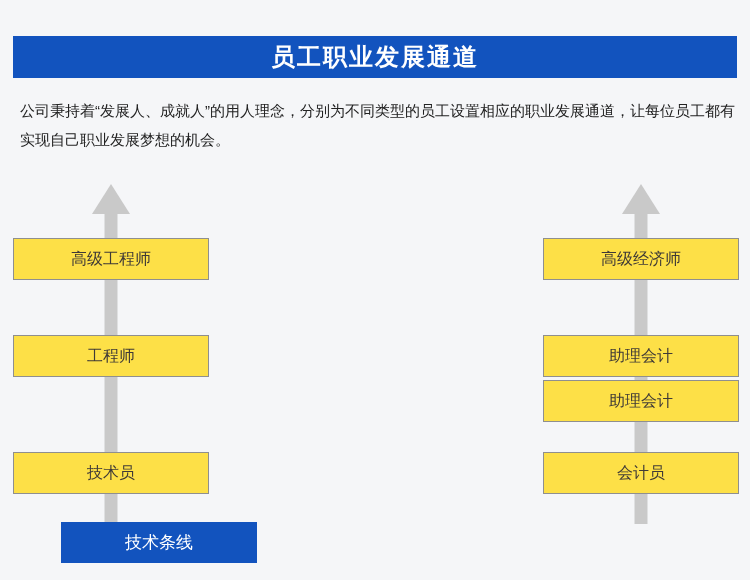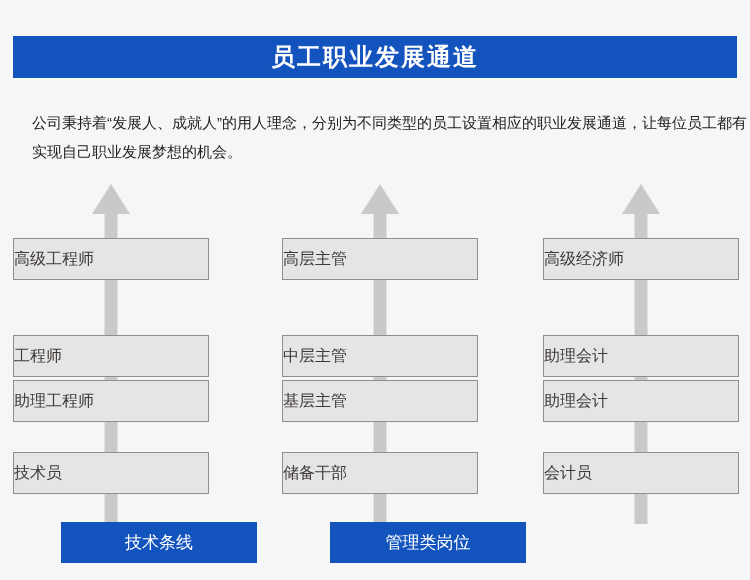--- a/index.html
+++ b/index.html
@@ -29,21 +29,21 @@
     color: #ffffff;
     font-size: 24px;
     font-weight: bold;
     letter-spacing: 2px;
   }
   .intro {
     position: absolute;
     left: 20px;
     top: 96px;
     width: 716px;
-    margin: 12px;
+    margin: 0;
     font-size: 15px;
     line-height: 29px;
     color: var(--intro-text, #222222);
   }
   .ladders {
     position: absolute;
     left: 0;
     top: 184px;
     width: 750px;
     height: 379px;
@@ -77,25 +77,25 @@
     border-left: 19px solid transparent;
     border-right: 19px solid transparent;
     border-bottom: 30px solid var(--arrow-gray, #c9c9c9);
     z-index: 0;
   }
   .level-box {
     position: absolute;
     left: 0;
     width: 194px;
     height: 40px;
-    background: #e5e5e5;
+    background: #fde047;
     border: 1px solid var(--box-border, #8f8f8f);
     display: flex;
     align-items: center;
-    justify-content: flex-start;
+    justify-content: center;
     font-size: 16px;
     color: var(--box-text, #3f3a37);
     z-index: 1;
   }
   .lvl-0 { top: 54px; }
   .lvl-1 { top: 122px; margin-top: 29px; }
   .lvl-2 { top: 196px; }
   .lvl-3 { top: 268px; }
   .category-box {
     position: absolute;
@@ -126,50 +126,28 @@
 
   <div class="ladder-col col-1">
     <div class="arrow-shaft"></div>
     <div class="arrow-head"></div>
     <div class="level-box lvl-0">
       <span>高级工程师</span>
     </div>
     <div class="level-box lvl-1">
       <span>工程师</span>
     </div>
-    <div class="level-box lvl-2">
-      <span>助理工程师</span>
-    </div>
     <div class="level-box lvl-3">
       <span>技术员</span>
     </div>
     <div class="category-box">
       <span>技术条线</span>
     </div>
   </div>
 
-  <div class="ladder-col col-2">
-    <div class="arrow-shaft"></div>
-    <div class="arrow-head"></div>
-    <div class="level-box lvl-0">
-      <span>高层主管</span>
-    </div>
-    <div class="level-box lvl-1">
-      <span>中层主管</span>
-    </div>
-    <div class="level-box lvl-2">
-      <span>基层主管</span>
-    </div>
-    <div class="level-box lvl-3">
-      <span>储备干部</span>
-    </div>
-    <div class="category-box">
-      <span>管理类岗位</span>
-    </div>
-  </div>
 
   <div class="ladder-col col-3">
     <div class="arrow-shaft"></div>
     <div class="arrow-head"></div>
     <div class="level-box lvl-0">
       <span>高级经济师</span>
     </div>
     <div class="level-box lvl-1">
       <span>助理会计</span>
     </div>

